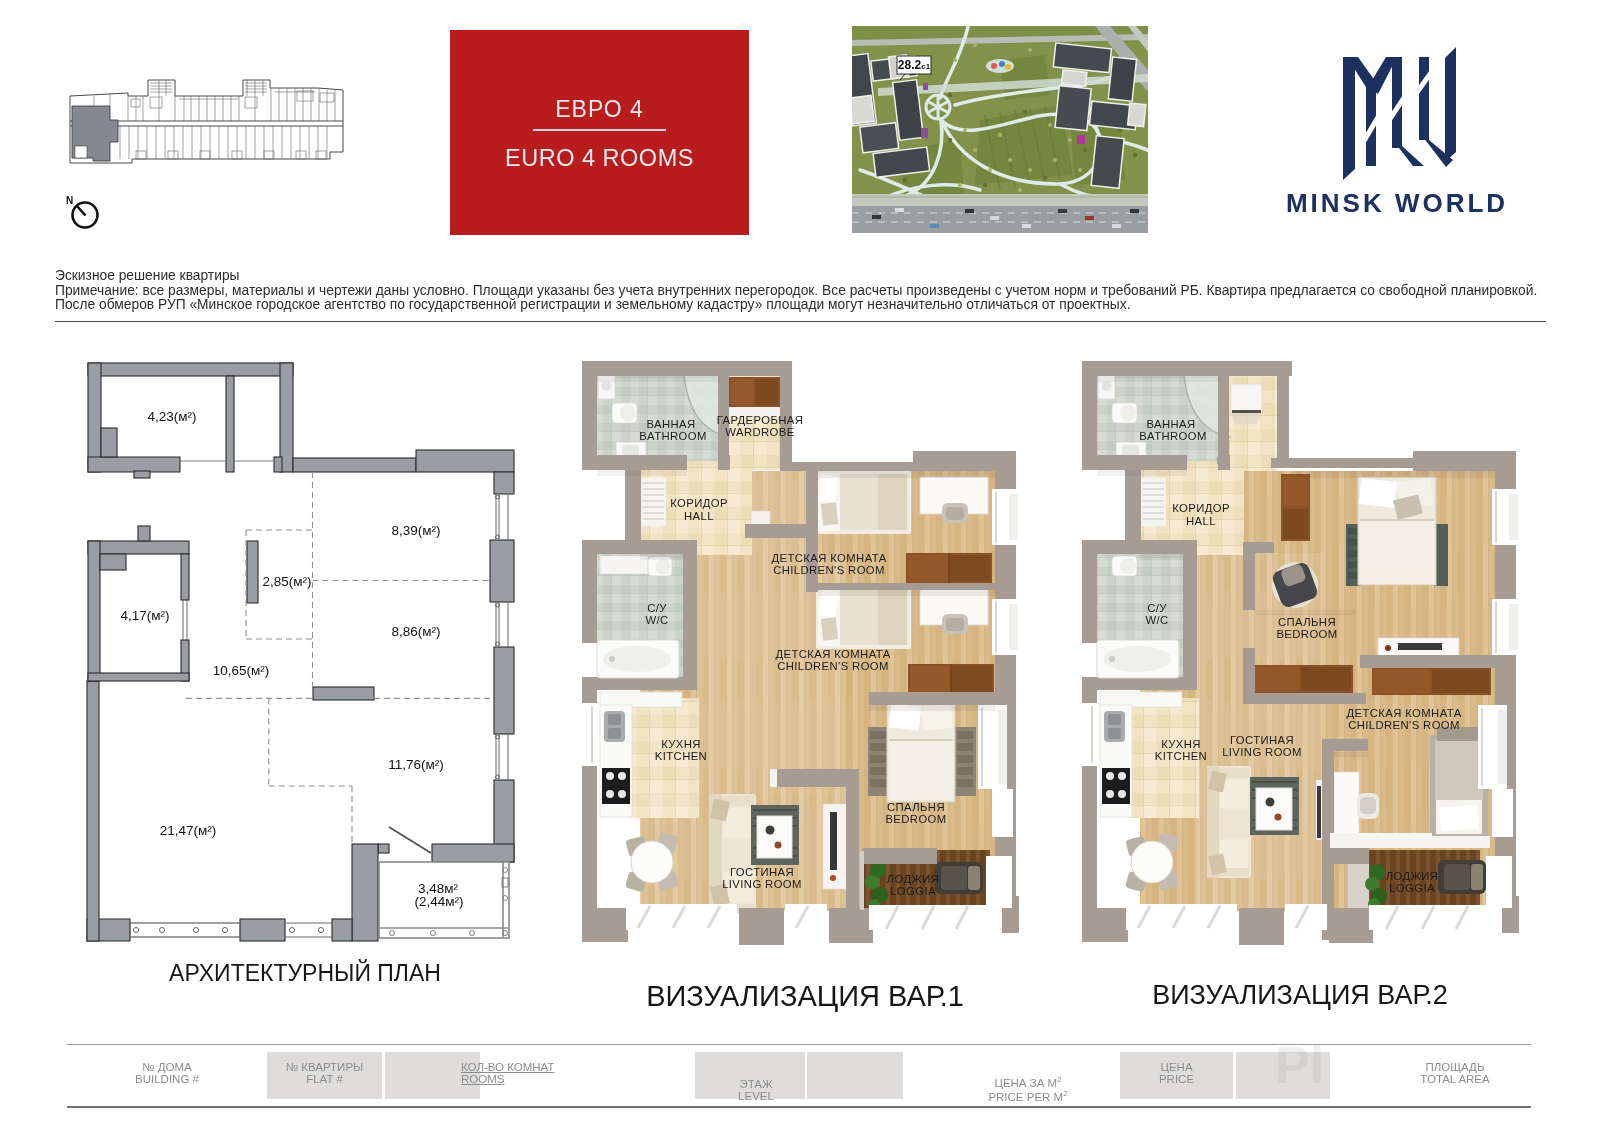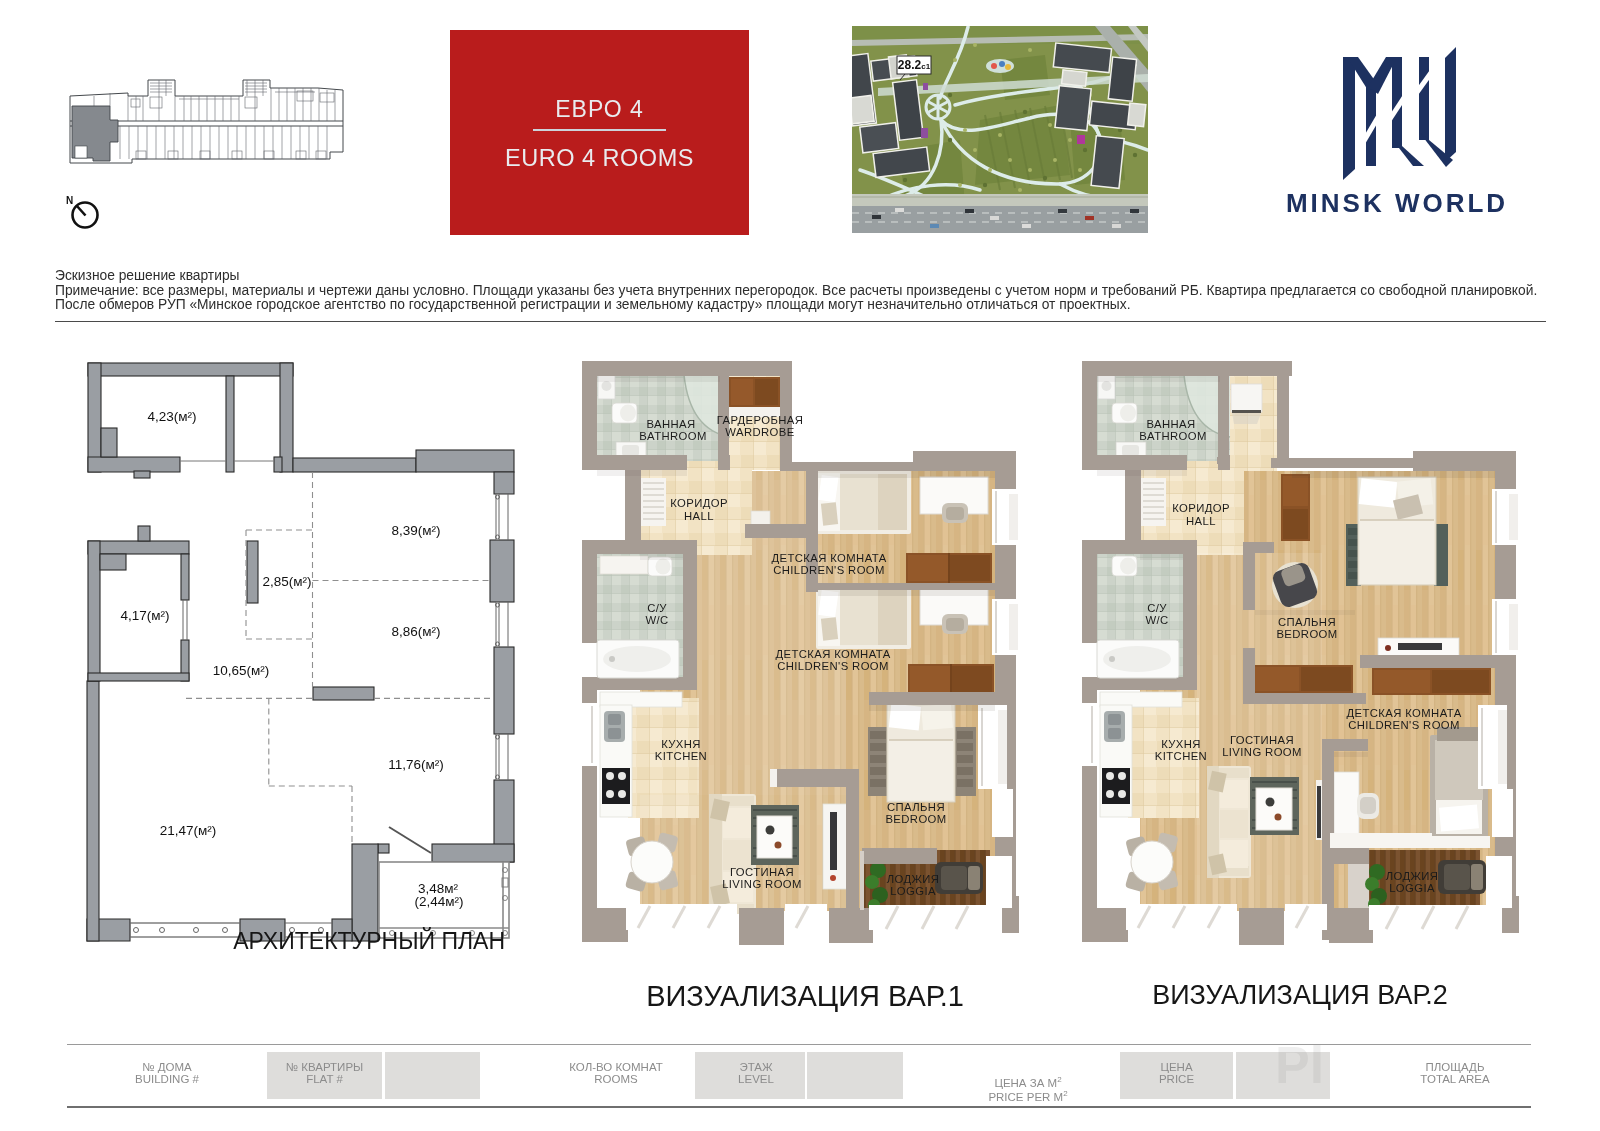--- a/index.html
+++ b/index.html
@@ -1117,44 +1117,44 @@
       <text x="1307" y="638">BEDROOM</text>
   <text x="1262" y="744">ГОСТИНАЯ</text>
       <text x="1262" y="756">LIVING ROOM</text>
   <text x="1404" y="717">ДЕТСКАЯ КОМНАТА</text>
       <text x="1404" y="729">CHILDREN'S ROOM</text>
   <text x="1412" y="880">ЛОДЖИЯ</text>
       <text x="1412" y="892">LOGGIA</text>
 </g>
 </svg>
 
-<div class="abs lbl" style="left:105px;top:928px;width:400px;text-align:right;font-size:23px;color:#161616;">АРХИТЕКТУРНЫЙ ПЛАН</div>
+<div class="abs lbl" style="left:105px;top:960px;width:400px;text-align:center;font-size:23px;color:#161616;">АРХИТЕКТУРНЫЙ ПЛАН</div>
 
 <div class="abs lbl" style="left:605px;top:980px;width:400px;text-align:center;font-size:29px;color:#161616;">ВИЗУАЛИЗАЦИЯ ВАР.1</div>
 
 <div class="abs lbl" style="left:1100px;top:980px;width:400px;text-align:center;font-size:27px;color:#161616;">ВИЗУАЛИЗАЦИЯ ВАР.2</div>
 
 <div class="abs" style="left:67px;top:1044px;width:1464px;height:61px;border-top:1px solid #9a9a9a;border-bottom:2px solid #6f6f6f;font-size:11.5px;color:#8c8c8c;">
 
   <div class="abs" style="left:0px;top:7px;width:200px;height:47px;text-align:center;">
       <div style="margin-top:9px;">№ ДОМА<br>BUILDING #</div>
     </div>
 
   <div class="abs" style="left:200px;top:7px;width:115px;height:47px;background:#dedddb;text-align:center;">
       <div style="margin-top:9px;">№ КВАРТИРЫ<br>FLAT #</div>
     </div>
 
   <div class="abs" style="left:318px;top:7px;width:95px;height:47px;background:#dedddb;"></div>
 
-  <div class="abs" style="left:424px;top:7px;width:250px;height:47px;text-align:center;">
+  <div class="abs" style="left:394px;top:7px;width:250px;height:47px;text-align:left;text-decoration:underline;">
       <div style="margin-top:9px;">КОЛ-ВО КОМНАТ<br>ROOMS</div>
     </div>
 
   <div class="abs" style="left:628px;top:7px;width:110px;height:47px;background:#dedddb;text-align:center;">
-      <div style="margin-top:9px;padding-left:12px;">ЭТАЖ<br>LEVEL</div>
+      <div style="margin-top:26px;padding-left:12px;">ЭТАЖ<br>LEVEL</div>
     </div>
 
   <div class="abs" style="left:740px;top:7px;width:96px;height:47px;background:#dedddb;"></div>
 
   <div class="abs" style="left:836px;top:7px;width:250px;height:47px;text-align:center;">
       <div style="margin-top:23px;text-align:center;">ЦЕНА ЗА М<sup style="font-size:8px;">2</sup><br>PRICE PER M<sup style="font-size:8px;">2</sup></div>
     </div>
 
   <div class="abs" style="left:1053px;top:7px;width:113px;height:47px;background:#dedddb;text-align:center;">
       <div style="margin-top:9px;">ЦЕНА<br>PRICE</div>

